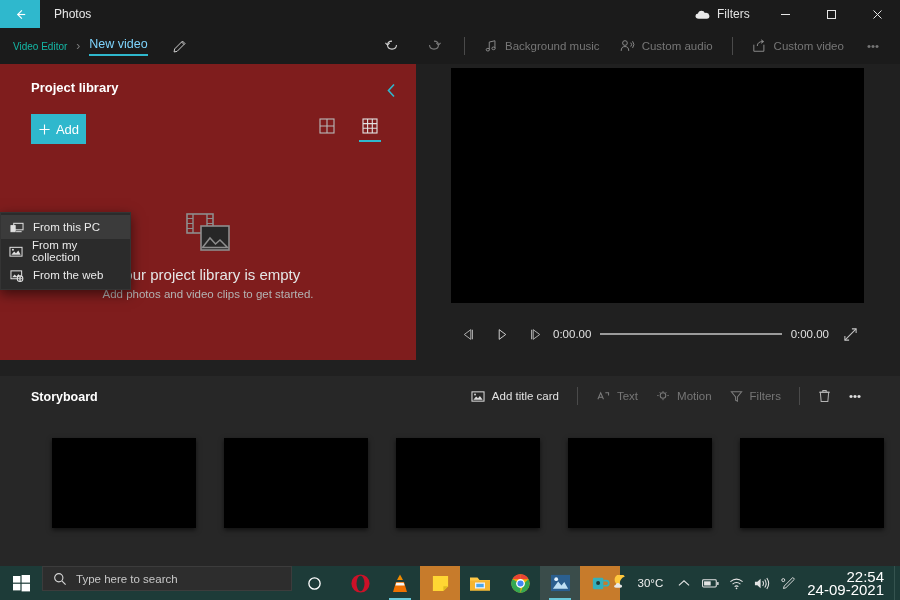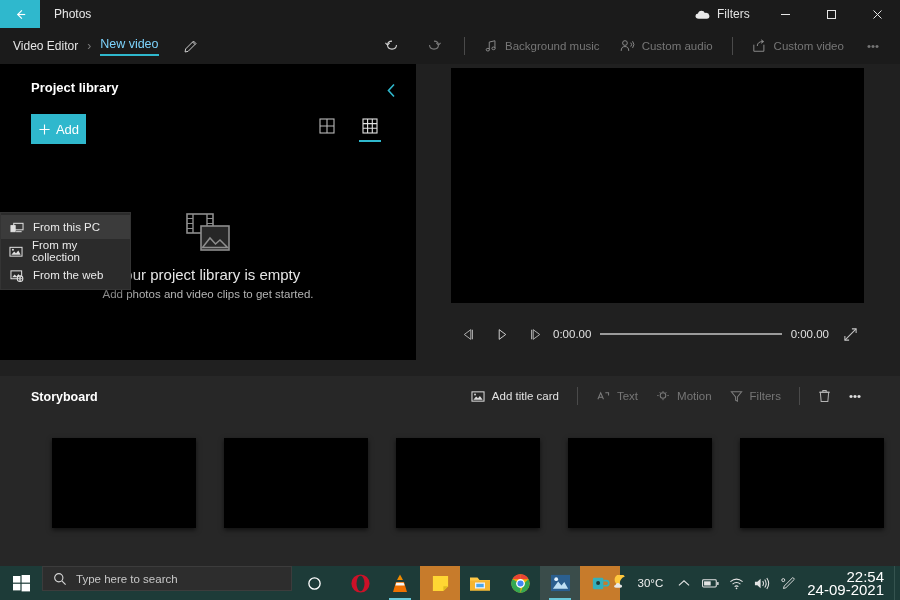--- a/index.html
+++ b/index.html
@@ -37,21 +37,21 @@
     width: 46px; height: 28px; display: flex; align-items: center; justify-content: center;
     color: #e6e6e6; cursor: pointer;
   }
 
   
   .cmdbar { position: absolute; top: 28px; left: 0; width: 900px; height: 36px; background: #1b1b1b; }
   .breadcrumb {
     position: absolute; left: 13px; top: 0; height: 36px;
     display: flex; align-items: center; gap: 9px;
   }
-  .crumb-muted { font-size: 12px; color: #e5e5e5; cursor: pointer; }
+  .crumb-muted { font-size: 10px; color: #14b8a6; cursor: pointer; }
   .crumb-sep { font-size: 12px; color: #7d7d7d; }
   .crumb-active-wrap { position: relative; display: flex; flex-direction: column; align-items: center; cursor: pointer; }
   .crumb-active { font-size: 12.5px; color: #7dd3fc; }
   .crumb-underline { width: 100%; height: 2px; background: #2fb8cd; margin-top: 3px; }
   .pencil-btn {
     margin-left: 12px; width: 22px; height: 22px;
     display: flex; align-items: center; justify-content: center; cursor: pointer;
   }
   .cmd-right {
     position: absolute; right: 8px; top: 0; height: 36px;
@@ -61,21 +61,21 @@
     display: flex; align-items: center; gap: 7px;
     padding: 5px 10px; font-size: 11.5px; color: #d4d4d4; cursor: pointer; white-space: nowrap;
   }
   .cmd-item.icon-only { padding: 5px 13px; }
   .cmd-item.dim { color: #767676; }
   .vsep { width: 1px; height: 18px; background: #4a4a4a; margin: 0 9px; }
 
   
   .library {
     position: absolute; left: 0; top: 64px; width: 416px; height: 296px;
-    background: #000000;
+    background: #7f1d1d;
   }
   .lib-head {
     position: absolute; left: 31px; top: 16px;
     font-size: 13px; font-weight: bold; color: #ffffff;
   }
   .collapse-btn {
     position: absolute; right: 12px; top: 13px; width: 26px; height: 26px;
     display: flex; align-items: center; justify-content: center; cursor: pointer;
   }
   .add-btn {

